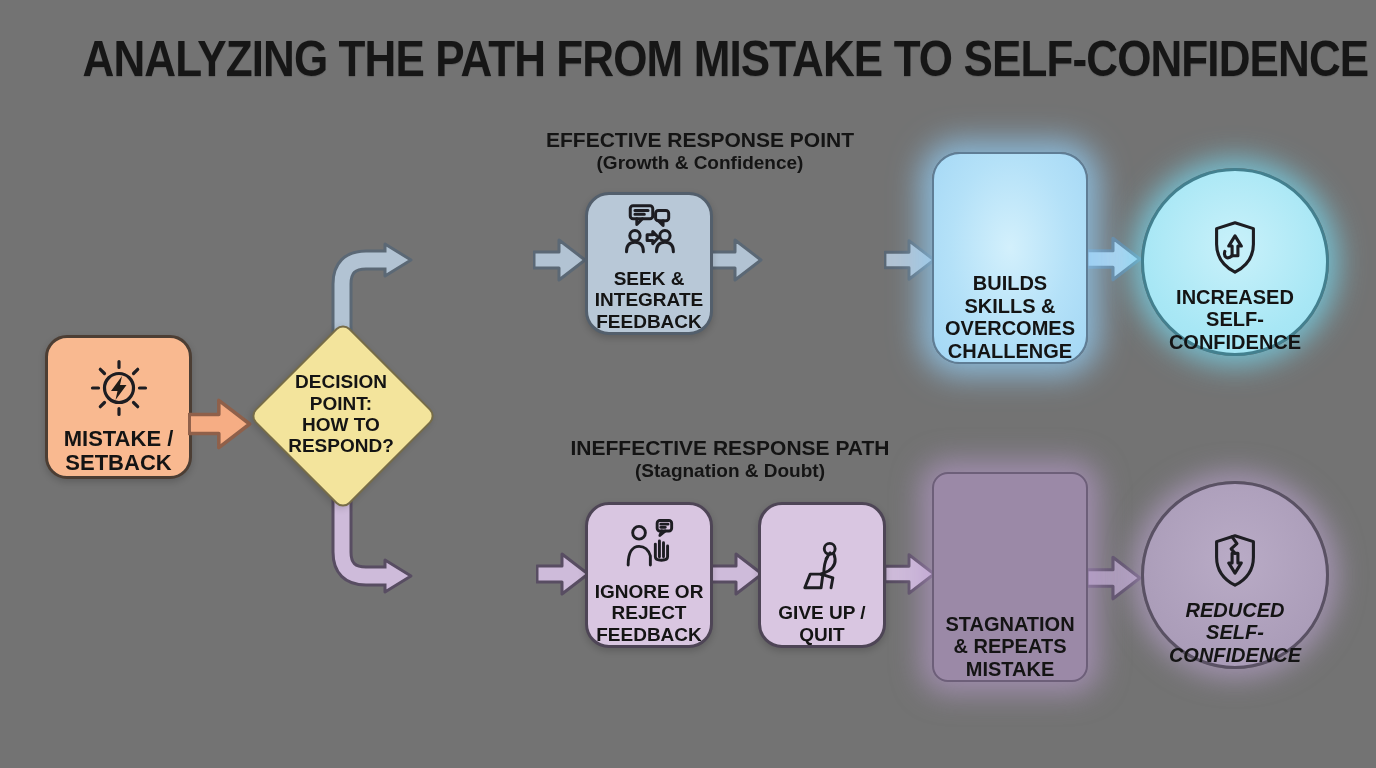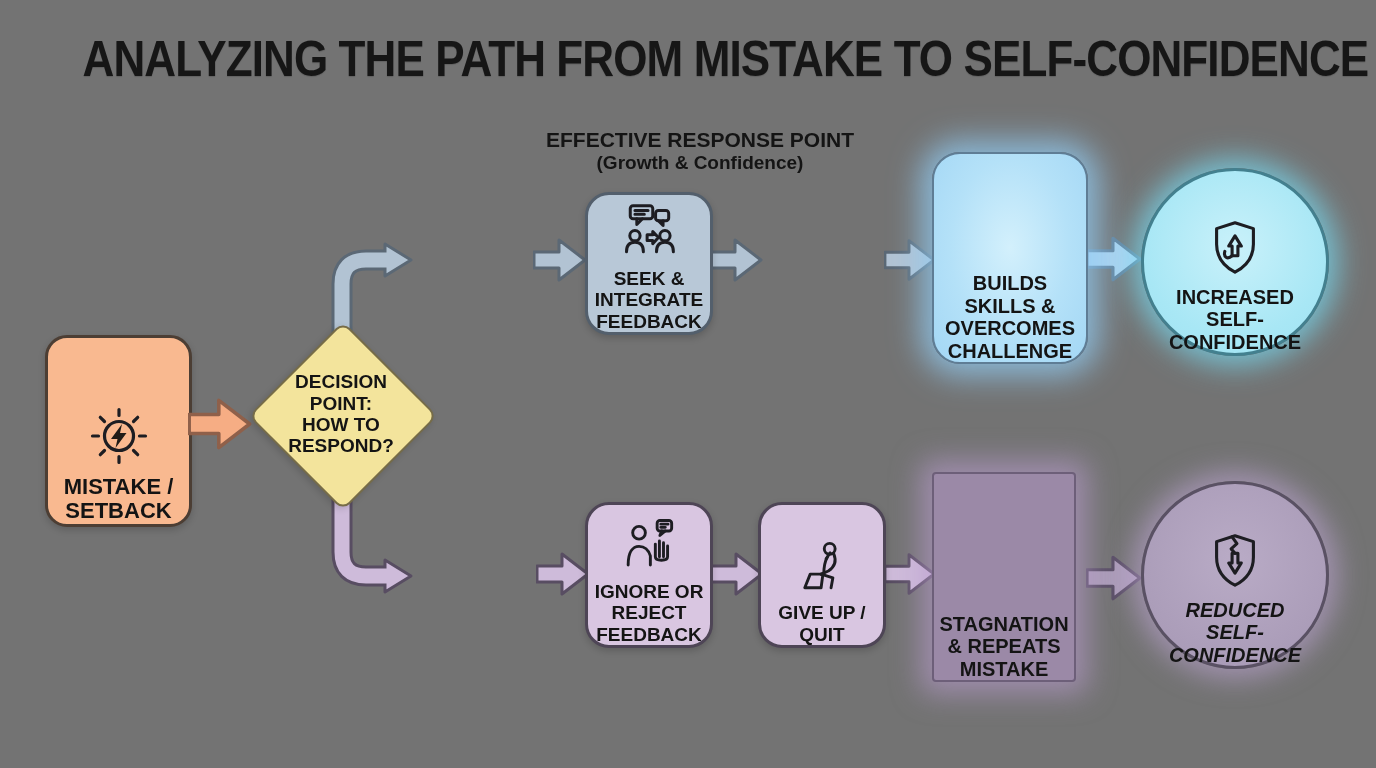--- a/index.html
+++ b/index.html
@@ -18,21 +18,21 @@
     position:absolute;display:flex;flex-direction:column;align-items:center;
     justify-content:flex-end;text-align:center;box-sizing:border-box;
   }
   .lbl{white-space:pre-line;font-weight:700;line-height:1.12;}
   .node svg.ic{flex:0 0 auto;margin-bottom:7px;}
   .ic *{stroke:#1d1d22;stroke-width:3.2;fill:none;stroke-linecap:round;stroke-linejoin:round;}
   .ic .fillbolt{fill:#201c18;stroke:none;}
 
   
   .start{
-    left:45px;top:335px;width:147px;height:192px;
+    left:45px;top:335px;width:147px;height:144px;
     background:#f9b990;border:3px solid #4c3e34;border-radius:22px;
     font-size:22px;box-shadow:0 3px 7px rgba(0,0,0,0.18);
   }
   
   .diamond-wrap{position:absolute;left:249px;top:322px;width:184px;height:184px;z-index:3;}
   .diamond-shape{
     position:absolute;left:27px;top:27px;width:130px;height:130px;
     transform:rotate(45deg);background:#f3e49c;border:2.5px solid #766c48;
     border-radius:10px;box-shadow:0 3px 7px rgba(0,0,0,0.15);
   }
@@ -52,21 +52,21 @@
     box-shadow:0 3px 7px rgba(0,0,0,0.18);
   }
   
   .outcome-blue{
     left:932px;top:152px;width:156px;height:212px;border-radius:28px;
     background:radial-gradient(ellipse at 50% 45%, #d3f0fc 0%, #b4e1f8 55%, #a3d7f5 100%);
     border:2.5px solid #5f7d95;font-size:20px;z-index:2;
     box-shadow:0 0 30px 12px rgba(146,206,246,0.75);
   }
   .outcome-purple{
-    left:932px;top:472px;width:144px;height:210px;border-radius:4px;
+    left:932px;top:472px;width:156px;height:210px;border-radius:16px;
     background:#9b89a7;border:2.5px solid #6d5f79;font-size:20px;z-index:2;
     box-shadow:0 0 28px 12px rgba(187,156,208,0.6);
   }
   
   .circle-cyan{
     left:1141px;top:168px;width:188px;height:188px;border-radius:50%;
     background:radial-gradient(circle at 50% 42%, #c9f1fa 0%, #a8e7f5 65%, #9fe2f2 100%);
     border:3px solid #43808f;font-size:20px;z-index:2;
     box-shadow:0 0 28px 10px rgba(120,222,246,0.7);
   }
@@ -194,20 +194,22 @@
       <path d="M32,6 L51,12 V28 C51,42.5 43.5,51 32,57 C20.5,51 13,42.5 13,28 V12 Z"></path>
       <polygon points="25.5,30 32,19.5 38.5,30 35,30 35,40 29,40 29,30"></polygon>
       <path d="M29,40 C24,44.5 20,41 21.5,35.5"></path>
     </svg>
     <span class="lbl">INCREASED
 SELF-
 CONFIDENCE</span>
   </div>
 
   <div class="path-header ph-ineff">
+    <div class="ph-line1">INEFFECTIVE RESPONSE PATH</div>
+    <div class="ph-line2">(Stagnation &amp; Doubt)</div>
   </div>
 
 
   <svg class="blockarrow ar-purple" style="left:536px;top:551px;width:54px;height:46px" viewBox="0 0 54 46">
     <polygon points="1,15 26,15 26,3 52,23 26,43 26,31 1,31"></polygon>
   </svg>
 
   <div class="node step-purple" style="left:585px;top:502px">
     <svg class="ic" width="60" height="58" viewBox="0 0 64 64">
       <circle cx="21" cy="18.5" r="7"></circle>

